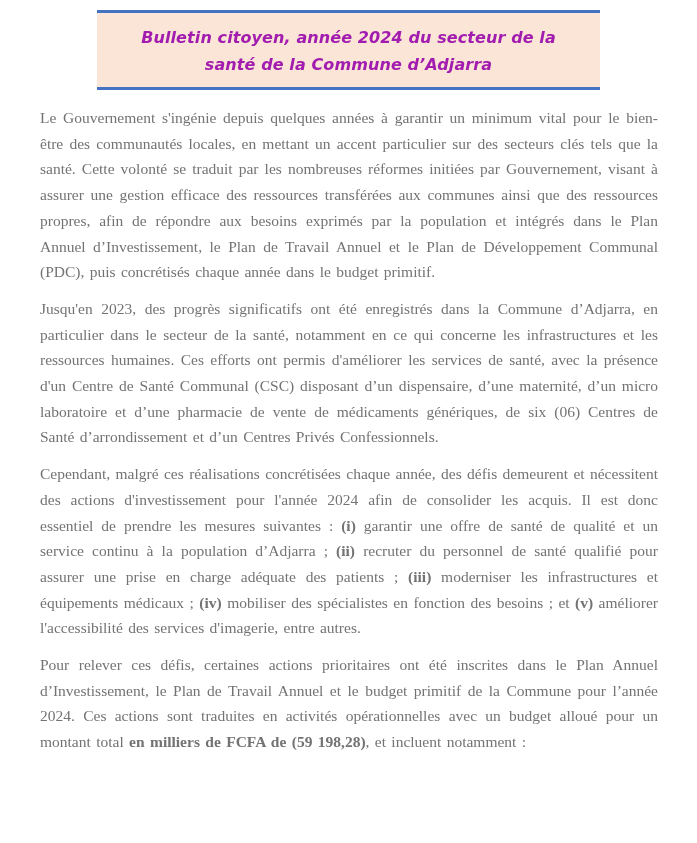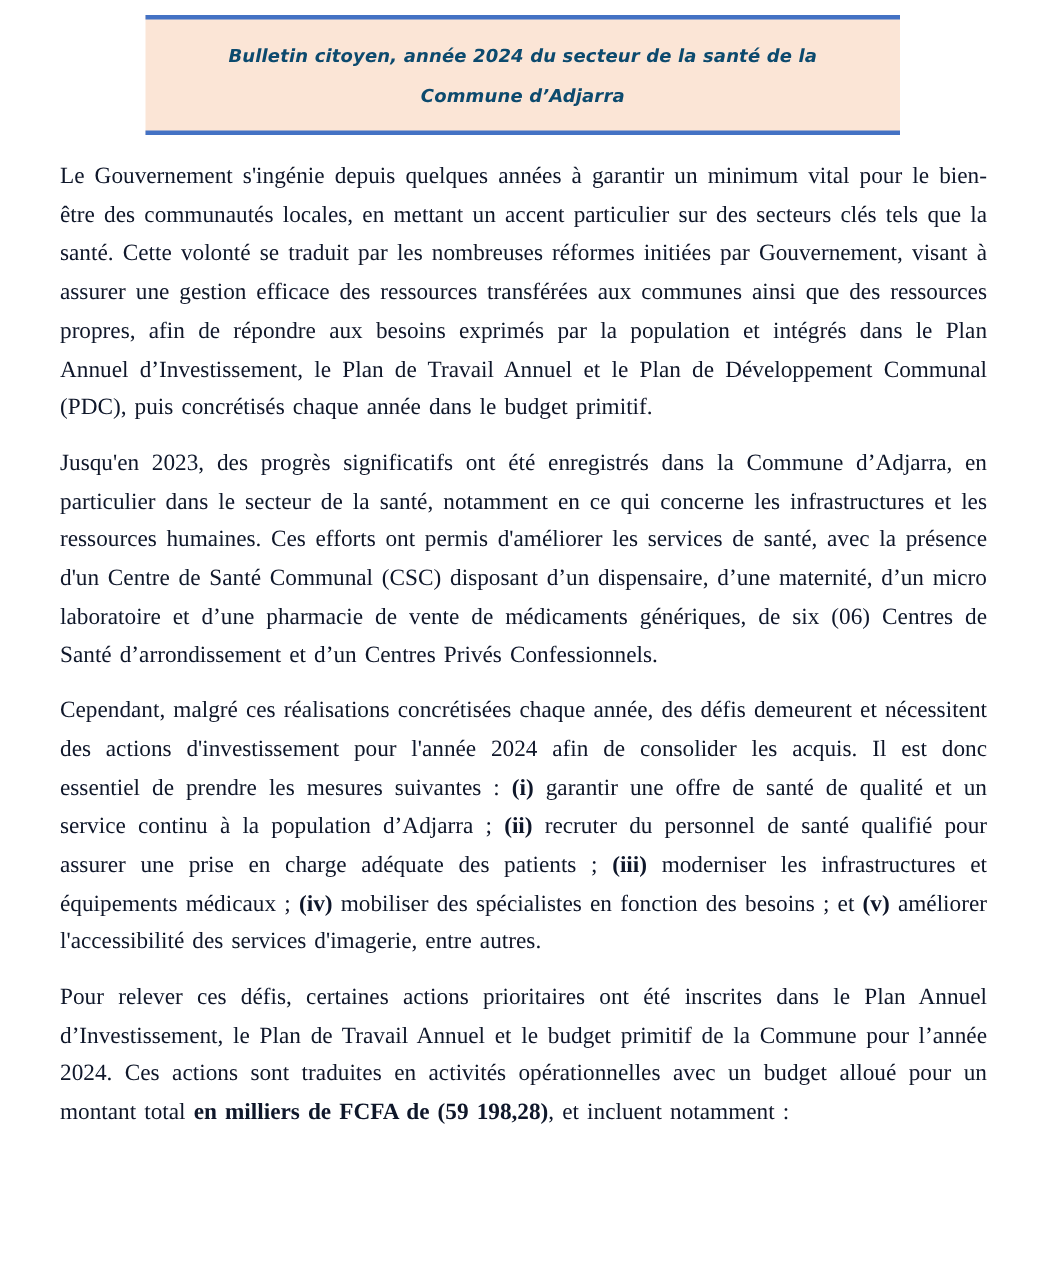--- a/index.html
+++ b/index.html
@@ -22,35 +22,35 @@
     background: #fbe5d6;
     border-top: 3px solid #4472c4;
     border-bottom: 3px solid #4472c4;
     padding: 11px 30px 9px 30px;
     text-align: center;
   }
   .title-text {
     font-family: "DejaVu Sans", sans-serif;
     font-weight: bold;
     font-style: italic;
-    font-size: 12px;
+    font-size: 16px;
     line-height: 27px;
-    color: #0c4a6e;
+    color: #a21caf;
     letter-spacing: 0.1px;
   }
   .content {
     box-sizing: border-box;
     padding: 0 39px 0 40px;
     margin-top: 15px;
   }
   .content p {
     margin: 0 0 11px 0;
     font-size: 15.5px;
     line-height: 25.7px;
-    color: #0f172a;
+    color: #737373;
     text-align: justify;
     word-spacing: 1.5px;
   }
   .content p:last-child {
     margin-bottom: 16px;
   }
   .b {
     font-weight: bold;
   }
 </style>

